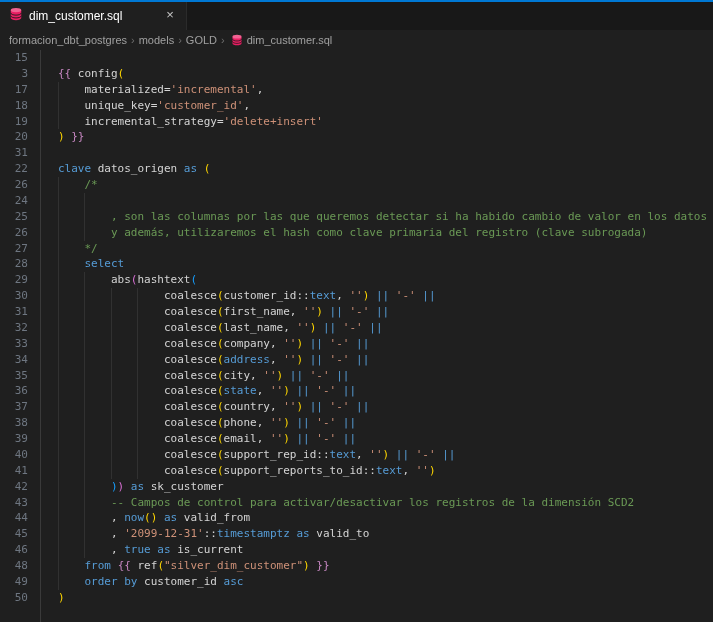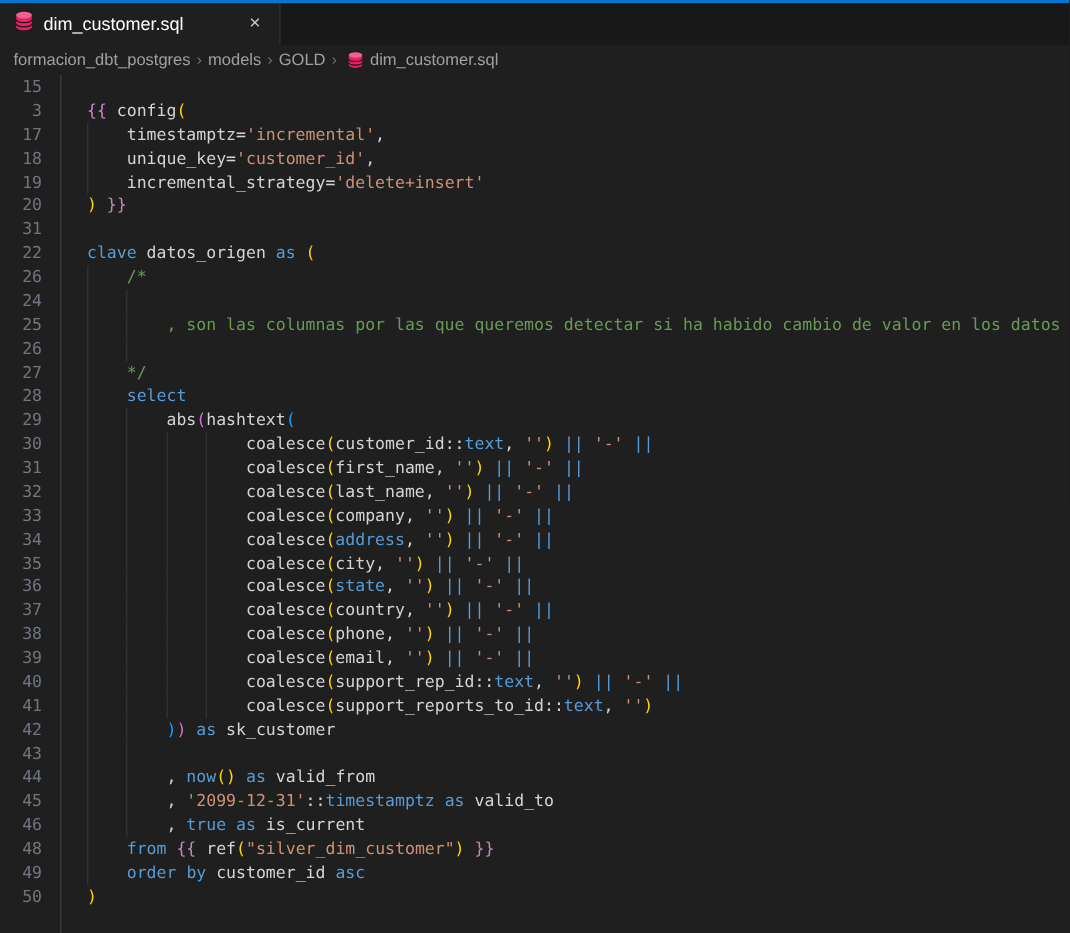--- a/index.html
+++ b/index.html
@@ -71,47 +71,47 @@
         </svg>
       </span>
       <span class="crumb-file">dim_customer.sql</span>
     </div>
 
   <div id="editor">
     <div id="gutter-sep"></div>
     <div id="rows">
         <div class="row"><span class="ln">15</span><span class="code"></span></div>
         <div class="row"><span class="ln">3</span><span class="code"><span style="color: rgb(197, 134, 192);">{{</span><span style="color: rgb(212, 212, 212);"> config</span><span style="color: rgb(255, 215, 0);">(</span></span></div>
-        <div class="row"><span class="ln">17</span><span class="code"><span class="guide" style="left: 0ch;"></span><span style="color: rgb(212, 212, 212);">    timestamptz=</span><span style="color: rgb(206, 145, 120);">'incremental'</span><span style="color: rgb(212, 212, 212);">,</span></span></div>
+        <div class="row"><span class="ln">17</span><span class="code"><span class="guide" style="left: 0ch;"></span><span style="color: rgb(212, 212, 212);">    materialized=</span><span style="color: rgb(206, 145, 120);">'incremental'</span><span style="color: rgb(212, 212, 212);">,</span></span></div>
         <div class="row"><span class="ln">18</span><span class="code"><span class="guide" style="left: 0ch;"></span><span style="color: rgb(212, 212, 212);">    unique_key=</span><span style="color: rgb(206, 145, 120);">'customer_id'</span><span style="color: rgb(212, 212, 212);">,</span></span></div>
         <div class="row"><span class="ln">19</span><span class="code"><span class="guide" style="left: 0ch;"></span><span style="color: rgb(212, 212, 212);">    incremental_strategy=</span><span style="color: rgb(206, 145, 120);">'delete+insert'</span></span></div>
         <div class="row"><span class="ln">20</span><span class="code"><span style="color: rgb(255, 215, 0);">)</span><span style="color: rgb(197, 134, 192);"> }}</span></span></div>
         <div class="row"><span class="ln">31</span><span class="code"></span></div>
         <div class="row"><span class="ln">22</span><span class="code"><span style="color: rgb(86, 156, 214);">clave</span><span style="color: rgb(212, 212, 212);"> datos_origen </span><span style="color: rgb(86, 156, 214);">as</span><span style="color: rgb(212, 212, 212);"> </span><span style="color: rgb(255, 215, 0);">(</span></span></div>
         <div class="row"><span class="ln">26</span><span class="code"><span class="guide" style="left: 0ch;"></span><span style="color: rgb(106, 153, 85);">    /*</span></span></div>
         <div class="row"><span class="ln">24</span><span class="code"><span class="guide" style="left: 0ch;"></span><span class="guide" style="left: 4ch;"></span></span></div>
         <div class="row"><span class="ln">25</span><span class="code"><span class="guide" style="left: 0ch;"></span><span class="guide" style="left: 4ch;"></span><span style="color: rgb(106, 153, 85);">        , son las columnas por las que queremos detectar si ha habido cambio de valor en los datos</span></span></div>
-        <div class="row"><span class="ln">26</span><span class="code"><span class="guide" style="left: 0ch;"></span><span class="guide" style="left: 4ch;"></span></span></div>
+        <div class="row"><span class="ln">26</span><span class="code"><span class="guide" style="left: 0ch;"></span><span class="guide" style="left: 4ch;"></span><span style="color: rgb(106, 153, 85);">        y además, utilizaremos el hash como clave primaria del registro (clave subrogada)</span></span></div>
         <div class="row"><span class="ln">27</span><span class="code"><span class="guide" style="left: 0ch;"></span><span style="color: rgb(106, 153, 85);">    */</span></span></div>
         <div class="row"><span class="ln">28</span><span class="code"><span class="guide" style="left: 0ch;"></span><span style="color: rgb(212, 212, 212);">    </span><span style="color: rgb(86, 156, 214);">select</span></span></div>
         <div class="row"><span class="ln">29</span><span class="code"><span class="guide" style="left: 0ch;"></span><span class="guide" style="left: 4ch;"></span><span style="color: rgb(212, 212, 212);">        abs</span><span style="color: rgb(218, 112, 214);">(</span><span style="color: rgb(212, 212, 212);">hashtext</span><span style="color: rgb(23, 159, 255);">(</span></span></div>
         <div class="row"><span class="ln">30</span><span class="code"><span class="guide" style="left: 0ch;"></span><span class="guide" style="left: 4ch;"></span><span class="guide" style="left: 8ch;"></span><span class="guide" style="left: 12ch;"></span><span style="color: rgb(212, 212, 212);">                coalesce</span><span style="color: rgb(255, 215, 0);">(</span><span style="color: rgb(212, 212, 212);">customer_id::</span><span style="color: rgb(86, 156, 214);">text</span><span style="color: rgb(212, 212, 212);">, </span><span style="color: rgb(206, 145, 120);">''</span><span style="color: rgb(255, 215, 0);">)</span><span style="color: rgb(212, 212, 212);"> </span><span style="color: rgb(86, 156, 214);">||</span><span style="color: rgb(212, 212, 212);"> </span><span style="color: rgb(206, 145, 120);">'-'</span><span style="color: rgb(212, 212, 212);"> </span><span style="color: rgb(86, 156, 214);">||</span></span></div>
         <div class="row"><span class="ln">31</span><span class="code"><span class="guide" style="left: 0ch;"></span><span class="guide" style="left: 4ch;"></span><span class="guide" style="left: 8ch;"></span><span class="guide" style="left: 12ch;"></span><span style="color: rgb(212, 212, 212);">                coalesce</span><span style="color: rgb(255, 215, 0);">(</span><span style="color: rgb(212, 212, 212);">first_name, </span><span style="color: rgb(206, 145, 120);">''</span><span style="color: rgb(255, 215, 0);">)</span><span style="color: rgb(212, 212, 212);"> </span><span style="color: rgb(86, 156, 214);">||</span><span style="color: rgb(212, 212, 212);"> </span><span style="color: rgb(206, 145, 120);">'-'</span><span style="color: rgb(212, 212, 212);"> </span><span style="color: rgb(86, 156, 214);">||</span></span></div>
         <div class="row"><span class="ln">32</span><span class="code"><span class="guide" style="left: 0ch;"></span><span class="guide" style="left: 4ch;"></span><span class="guide" style="left: 8ch;"></span><span class="guide" style="left: 12ch;"></span><span style="color: rgb(212, 212, 212);">                coalesce</span><span style="color: rgb(255, 215, 0);">(</span><span style="color: rgb(212, 212, 212);">last_name, </span><span style="color: rgb(206, 145, 120);">''</span><span style="color: rgb(255, 215, 0);">)</span><span style="color: rgb(212, 212, 212);"> </span><span style="color: rgb(86, 156, 214);">||</span><span style="color: rgb(212, 212, 212);"> </span><span style="color: rgb(206, 145, 120);">'-'</span><span style="color: rgb(212, 212, 212);"> </span><span style="color: rgb(86, 156, 214);">||</span></span></div>
         <div class="row"><span class="ln">33</span><span class="code"><span class="guide" style="left: 0ch;"></span><span class="guide" style="left: 4ch;"></span><span class="guide" style="left: 8ch;"></span><span class="guide" style="left: 12ch;"></span><span style="color: rgb(212, 212, 212);">                coalesce</span><span style="color: rgb(255, 215, 0);">(</span><span style="color: rgb(212, 212, 212);">company, </span><span style="color: rgb(206, 145, 120);">''</span><span style="color: rgb(255, 215, 0);">)</span><span style="color: rgb(212, 212, 212);"> </span><span style="color: rgb(86, 156, 214);">||</span><span style="color: rgb(212, 212, 212);"> </span><span style="color: rgb(206, 145, 120);">'-'</span><span style="color: rgb(212, 212, 212);"> </span><span style="color: rgb(86, 156, 214);">||</span></span></div>
         <div class="row"><span class="ln">34</span><span class="code"><span class="guide" style="left: 0ch;"></span><span class="guide" style="left: 4ch;"></span><span class="guide" style="left: 8ch;"></span><span class="guide" style="left: 12ch;"></span><span style="color: rgb(212, 212, 212);">                coalesce</span><span style="color: rgb(255, 215, 0);">(</span><span style="color: rgb(86, 156, 214);">address</span><span style="color: rgb(212, 212, 212);">, </span><span style="color: rgb(206, 145, 120);">''</span><span style="color: rgb(255, 215, 0);">)</span><span style="color: rgb(212, 212, 212);"> </span><span style="color: rgb(86, 156, 214);">||</span><span style="color: rgb(212, 212, 212);"> </span><span style="color: rgb(206, 145, 120);">'-'</span><span style="color: rgb(212, 212, 212);"> </span><span style="color: rgb(86, 156, 214);">||</span></span></div>
         <div class="row"><span class="ln">35</span><span class="code"><span class="guide" style="left: 0ch;"></span><span class="guide" style="left: 4ch;"></span><span class="guide" style="left: 8ch;"></span><span class="guide" style="left: 12ch;"></span><span style="color: rgb(212, 212, 212);">                coalesce</span><span style="color: rgb(255, 215, 0);">(</span><span style="color: rgb(212, 212, 212);">city, </span><span style="color: rgb(206, 145, 120);">''</span><span style="color: rgb(255, 215, 0);">)</span><span style="color: rgb(212, 212, 212);"> </span><span style="color: rgb(86, 156, 214);">||</span><span style="color: rgb(212, 212, 212);"> </span><span style="color: rgb(206, 145, 120);">'-'</span><span style="color: rgb(212, 212, 212);"> </span><span style="color: rgb(86, 156, 214);">||</span></span></div>
         <div class="row"><span class="ln">36</span><span class="code"><span class="guide" style="left: 0ch;"></span><span class="guide" style="left: 4ch;"></span><span class="guide" style="left: 8ch;"></span><span class="guide" style="left: 12ch;"></span><span style="color: rgb(212, 212, 212);">                coalesce</span><span style="color: rgb(255, 215, 0);">(</span><span style="color: rgb(86, 156, 214);">state</span><span style="color: rgb(212, 212, 212);">, </span><span style="color: rgb(206, 145, 120);">''</span><span style="color: rgb(255, 215, 0);">)</span><span style="color: rgb(212, 212, 212);"> </span><span style="color: rgb(86, 156, 214);">||</span><span style="color: rgb(212, 212, 212);"> </span><span style="color: rgb(206, 145, 120);">'-'</span><span style="color: rgb(212, 212, 212);"> </span><span style="color: rgb(86, 156, 214);">||</span></span></div>
         <div class="row"><span class="ln">37</span><span class="code"><span class="guide" style="left: 0ch;"></span><span class="guide" style="left: 4ch;"></span><span class="guide" style="left: 8ch;"></span><span class="guide" style="left: 12ch;"></span><span style="color: rgb(212, 212, 212);">                coalesce</span><span style="color: rgb(255, 215, 0);">(</span><span style="color: rgb(212, 212, 212);">country, </span><span style="color: rgb(206, 145, 120);">''</span><span style="color: rgb(255, 215, 0);">)</span><span style="color: rgb(212, 212, 212);"> </span><span style="color: rgb(86, 156, 214);">||</span><span style="color: rgb(212, 212, 212);"> </span><span style="color: rgb(206, 145, 120);">'-'</span><span style="color: rgb(212, 212, 212);"> </span><span style="color: rgb(86, 156, 214);">||</span></span></div>
         <div class="row"><span class="ln">38</span><span class="code"><span class="guide" style="left: 0ch;"></span><span class="guide" style="left: 4ch;"></span><span class="guide" style="left: 8ch;"></span><span class="guide" style="left: 12ch;"></span><span style="color: rgb(212, 212, 212);">                coalesce</span><span style="color: rgb(255, 215, 0);">(</span><span style="color: rgb(212, 212, 212);">phone, </span><span style="color: rgb(206, 145, 120);">''</span><span style="color: rgb(255, 215, 0);">)</span><span style="color: rgb(212, 212, 212);"> </span><span style="color: rgb(86, 156, 214);">||</span><span style="color: rgb(212, 212, 212);"> </span><span style="color: rgb(206, 145, 120);">'-'</span><span style="color: rgb(212, 212, 212);"> </span><span style="color: rgb(86, 156, 214);">||</span></span></div>
         <div class="row"><span class="ln">39</span><span class="code"><span class="guide" style="left: 0ch;"></span><span class="guide" style="left: 4ch;"></span><span class="guide" style="left: 8ch;"></span><span class="guide" style="left: 12ch;"></span><span style="color: rgb(212, 212, 212);">                coalesce</span><span style="color: rgb(255, 215, 0);">(</span><span style="color: rgb(212, 212, 212);">email, </span><span style="color: rgb(206, 145, 120);">''</span><span style="color: rgb(255, 215, 0);">)</span><span style="color: rgb(212, 212, 212);"> </span><span style="color: rgb(86, 156, 214);">||</span><span style="color: rgb(212, 212, 212);"> </span><span style="color: rgb(206, 145, 120);">'-'</span><span style="color: rgb(212, 212, 212);"> </span><span style="color: rgb(86, 156, 214);">||</span></span></div>
         <div class="row"><span class="ln">40</span><span class="code"><span class="guide" style="left: 0ch;"></span><span class="guide" style="left: 4ch;"></span><span class="guide" style="left: 8ch;"></span><span class="guide" style="left: 12ch;"></span><span style="color: rgb(212, 212, 212);">                coalesce</span><span style="color: rgb(255, 215, 0);">(</span><span style="color: rgb(212, 212, 212);">support_rep_id::</span><span style="color: rgb(86, 156, 214);">text</span><span style="color: rgb(212, 212, 212);">, </span><span style="color: rgb(206, 145, 120);">''</span><span style="color: rgb(255, 215, 0);">)</span><span style="color: rgb(212, 212, 212);"> </span><span style="color: rgb(86, 156, 214);">||</span><span style="color: rgb(212, 212, 212);"> </span><span style="color: rgb(206, 145, 120);">'-'</span><span style="color: rgb(212, 212, 212);"> </span><span style="color: rgb(86, 156, 214);">||</span></span></div>
         <div class="row"><span class="ln">41</span><span class="code"><span class="guide" style="left: 0ch;"></span><span class="guide" style="left: 4ch;"></span><span class="guide" style="left: 8ch;"></span><span class="guide" style="left: 12ch;"></span><span style="color: rgb(212, 212, 212);">                coalesce</span><span style="color: rgb(255, 215, 0);">(</span><span style="color: rgb(212, 212, 212);">support_reports_to_id::</span><span style="color: rgb(86, 156, 214);">text</span><span style="color: rgb(212, 212, 212);">, </span><span style="color: rgb(206, 145, 120);">''</span><span style="color: rgb(255, 215, 0);">)</span></span></div>
         <div class="row"><span class="ln">42</span><span class="code"><span class="guide" style="left: 0ch;"></span><span class="guide" style="left: 4ch;"></span><span style="color: rgb(212, 212, 212);">        </span><span style="color: rgb(23, 159, 255);">)</span><span style="color: rgb(218, 112, 214);">)</span><span style="color: rgb(212, 212, 212);"> </span><span style="color: rgb(86, 156, 214);">as</span><span style="color: rgb(212, 212, 212);"> sk_customer</span></span></div>
-        <div class="row"><span class="ln">43</span><span class="code"><span class="guide" style="left: 0ch;"></span><span class="guide" style="left: 4ch;"></span></span></div>
+        <div class="row"><span class="ln">43</span><span class="code"><span class="guide" style="left: 0ch;"></span><span class="guide" style="left: 4ch;"></span><span style="color: rgb(106, 153, 85);">        -- Campos de control para activar/desactivar los registros de la dimensión SCD2</span></span></div>
         <div class="row"><span class="ln">44</span><span class="code"><span class="guide" style="left: 0ch;"></span><span class="guide" style="left: 4ch;"></span><span style="color: rgb(212, 212, 212);">        , </span><span style="color: rgb(86, 156, 214);">now</span><span style="color: rgb(255, 215, 0);">()</span><span style="color: rgb(212, 212, 212);"> </span><span style="color: rgb(86, 156, 214);">as</span><span style="color: rgb(212, 212, 212);"> valid_from</span></span></div>
         <div class="row"><span class="ln">45</span><span class="code"><span class="guide" style="left: 0ch;"></span><span class="guide" style="left: 4ch;"></span><span style="color: rgb(212, 212, 212);">        , </span><span style="color: rgb(206, 145, 120);">'2099-12-31'</span><span style="color: rgb(212, 212, 212);">::</span><span style="color: rgb(86, 156, 214);">timestamptz</span><span style="color: rgb(212, 212, 212);"> </span><span style="color: rgb(86, 156, 214);">as</span><span style="color: rgb(212, 212, 212);"> valid_to</span></span></div>
         <div class="row"><span class="ln">46</span><span class="code"><span class="guide" style="left: 0ch;"></span><span class="guide" style="left: 4ch;"></span><span style="color: rgb(212, 212, 212);">        , </span><span style="color: rgb(86, 156, 214);">true</span><span style="color: rgb(212, 212, 212);"> </span><span style="color: rgb(86, 156, 214);">as</span><span style="color: rgb(212, 212, 212);"> is_current</span></span></div>
         <div class="row"><span class="ln">48</span><span class="code"><span class="guide" style="left: 0ch;"></span><span style="color: rgb(212, 212, 212);">    </span><span style="color: rgb(86, 156, 214);">from</span><span style="color: rgb(212, 212, 212);"> </span><span style="color: rgb(197, 134, 192);">{{</span><span style="color: rgb(212, 212, 212);"> ref</span><span style="color: rgb(255, 215, 0);">(</span><span style="color: rgb(206, 145, 120);">"silver_dim_customer"</span><span style="color: rgb(255, 215, 0);">)</span><span style="color: rgb(212, 212, 212);"> </span><span style="color: rgb(197, 134, 192);">}}</span></span></div>
         <div class="row"><span class="ln">49</span><span class="code"><span class="guide" style="left: 0ch;"></span><span style="color: rgb(212, 212, 212);">    </span><span style="color: rgb(86, 156, 214);">order</span><span style="color: rgb(212, 212, 212);"> </span><span style="color: rgb(86, 156, 214);">by</span><span style="color: rgb(212, 212, 212);"> customer_id </span><span style="color: rgb(86, 156, 214);">asc</span></span></div>
         <div class="row"><span class="ln">50</span><span class="code"><span style="color: rgb(255, 215, 0);">)</span></span></div>
       </div>
   </div>
 </div>
 

